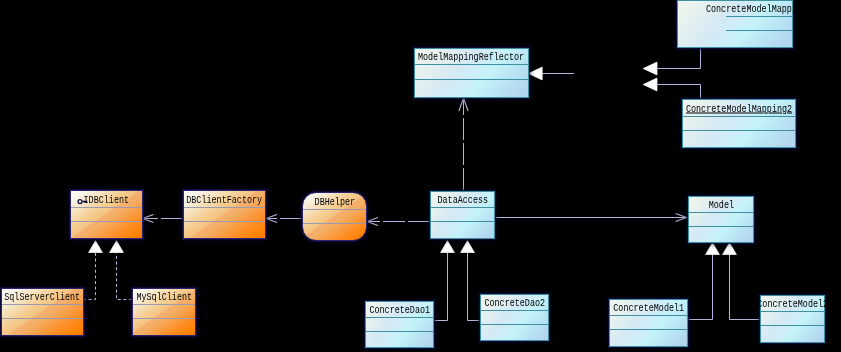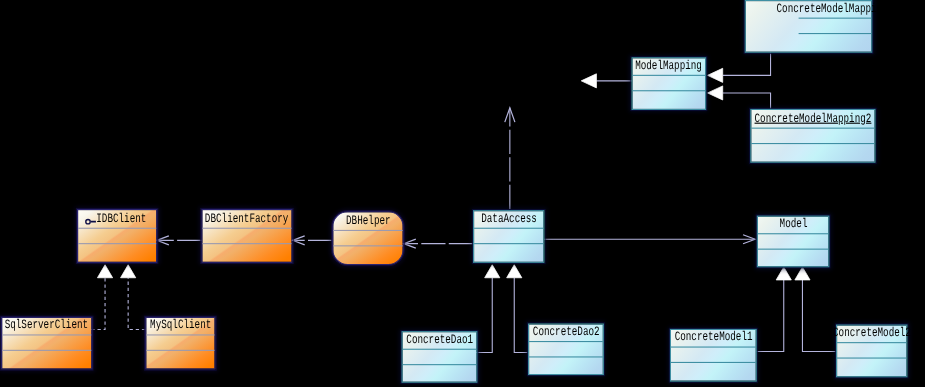--- a/index.html
+++ b/index.html
@@ -80,21 +80,21 @@
       <g>
         <polyline points="700.5,48 700.5,68.5 657,68.5" fill="none" stroke="#b4b4dc" stroke-width="1"></polyline>
         <path d="M643.2,68.5 L657,62.1 L657,74.9 Z" fill="#fff" stroke="#fff" stroke-width="0.7"></path>
       </g>
       <g>
         <polyline points="700.5,99 700.5,84.5 657,84.5" fill="none" stroke="#b4b4dc" stroke-width="1"></polyline>
         <path d="M643.2,84.5 L657,78.1 L657,90.9 Z" fill="#fff" stroke="#fff" stroke-width="0.7"></path>
       </g>
     </svg>
 <div class="uml orange" style="left: 70px; top: 190px; width: 73px; height: 49px;">
-      <div class="cmp title" style="height: 16px;  justify-content: flex-end;">
+      <div class="cmp title" style="height: 16px; ">
         <span>IDBClient</span>
       </div>
       <div class="cmp" style="height: 14px;"></div>
       <div class="cmp" style="height: 15px;"></div>
     </div>
     <svg class="iface-icon" width="12" height="9" style="left: 76.6px; top: 196.5px;">
       <circle cx="3" cy="4.5" r="2.0" fill="none" stroke="#0d0d46" stroke-width="1.25"></circle>
       <line x1="5.5" y1="4.5" x2="10.2" y2="4.5" stroke="#0d0d46" stroke-width="1.6"></line>
     </svg>
     <div class="uml orange" style="left: 183px; top: 190px; width: 83px; height: 49px;">
@@ -160,26 +160,26 @@
       <div class="cmp" style="height: 14px;"></div>
       <div class="cmp" style="height: 15px;"></div>
     </div>
     <div class="uml blue" style="left: 760px; top: 295px; width: 65px; height: 48px;">
       <div class="cmp title" style="height: 15px;">
         <span>ConcreteModel2</span>
       </div>
       <div class="cmp" style="height: 14px;"></div>
       <div class="cmp" style="height: 15px;"></div>
     </div>
-    <div class="uml blue" style="left: 574px; top: 52px; width: 68px; height: 48px;">
+    <div class="uml blue" style="left: 414px; top: 48px; width: 115px; height: 50px;">
       <div class="cmp title" style="height: 15px;">
-        <span>ModelMapping</span>
+        <span>ModelMappingReflector</span>
       </div>
-      <div class="cmp" style="height: 14px;"></div>
       <div class="cmp" style="height: 15px;"></div>
+      <div class="cmp" style="height: 16px;"></div>
     </div>
     <div class="uml blue" style="left: 677px; top: 0px; width: 116px; height: 48px; padding-left: 48px;">
       <div class="cmp title" style="height: 15px;">
         <span>ConcreteModelMapping1</span>
       </div>
       <div class="cmp" style="height: 14px;"></div>
       <div class="cmp" style="height: 15px;"></div>
     </div>
     <div class="uml blue" style="left: 682px; top: 99px; width: 114px; height: 49px;">
       <div class="cmp title" style="height: 16px; text-decoration: underline;">

